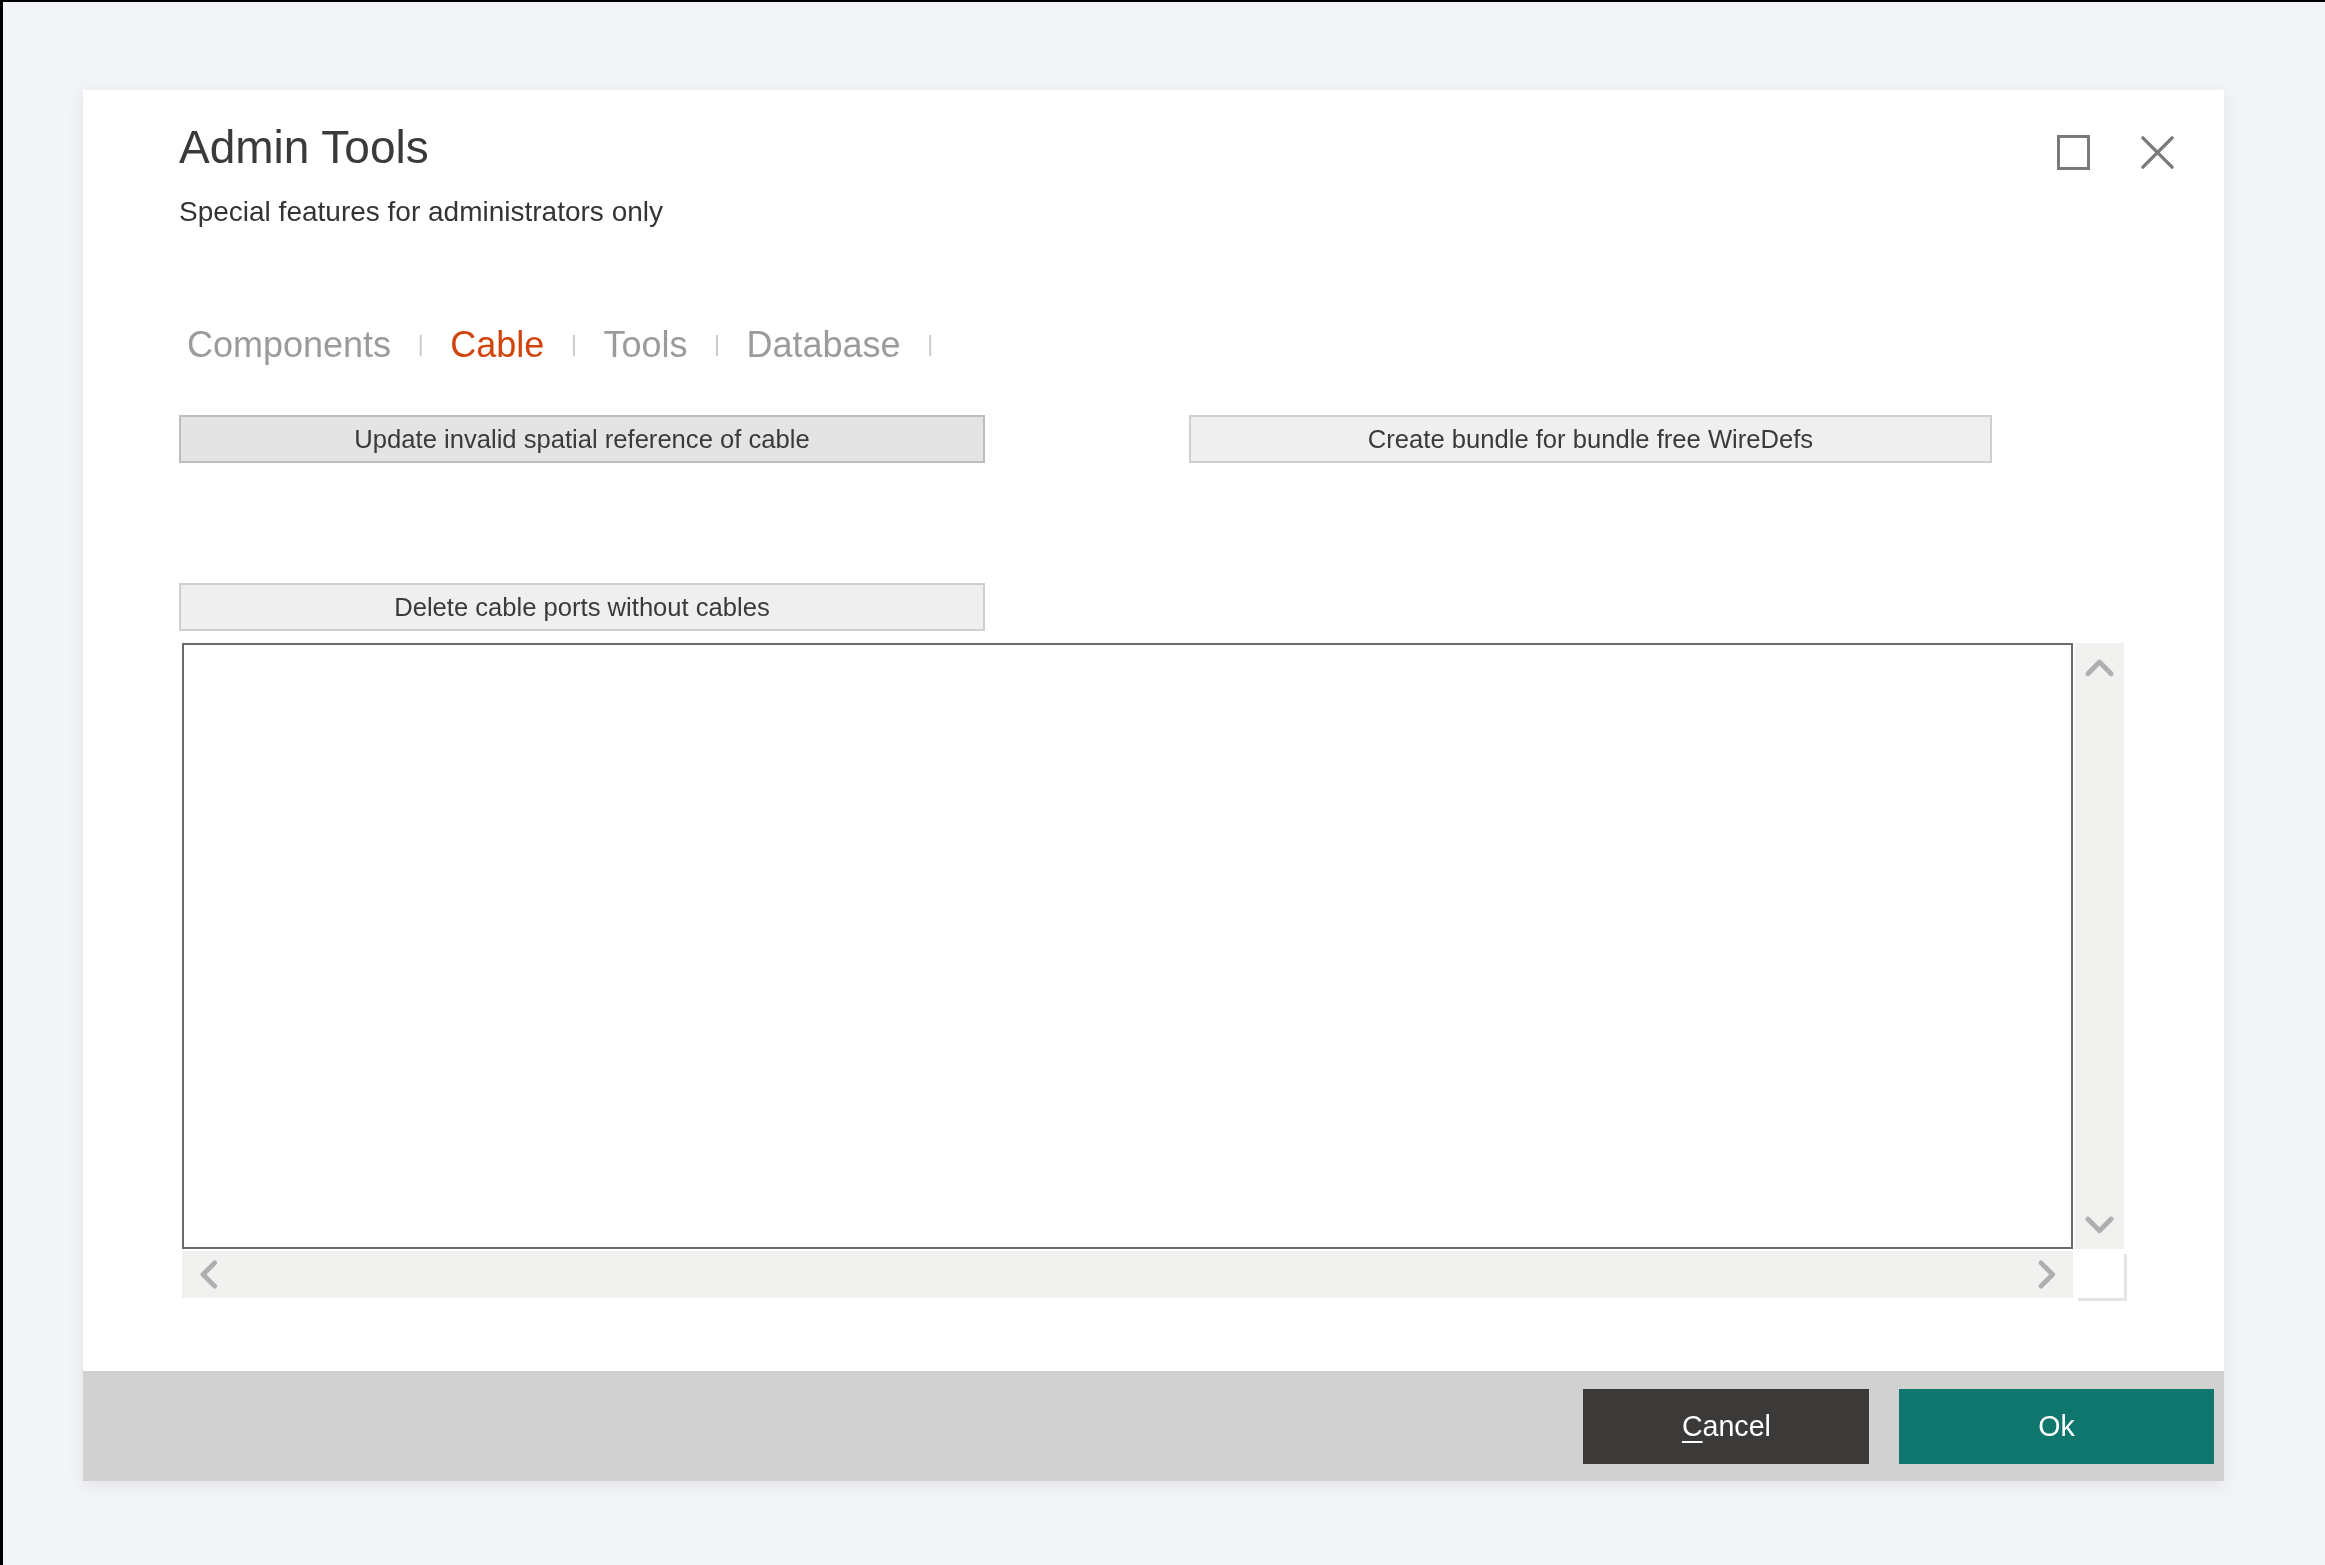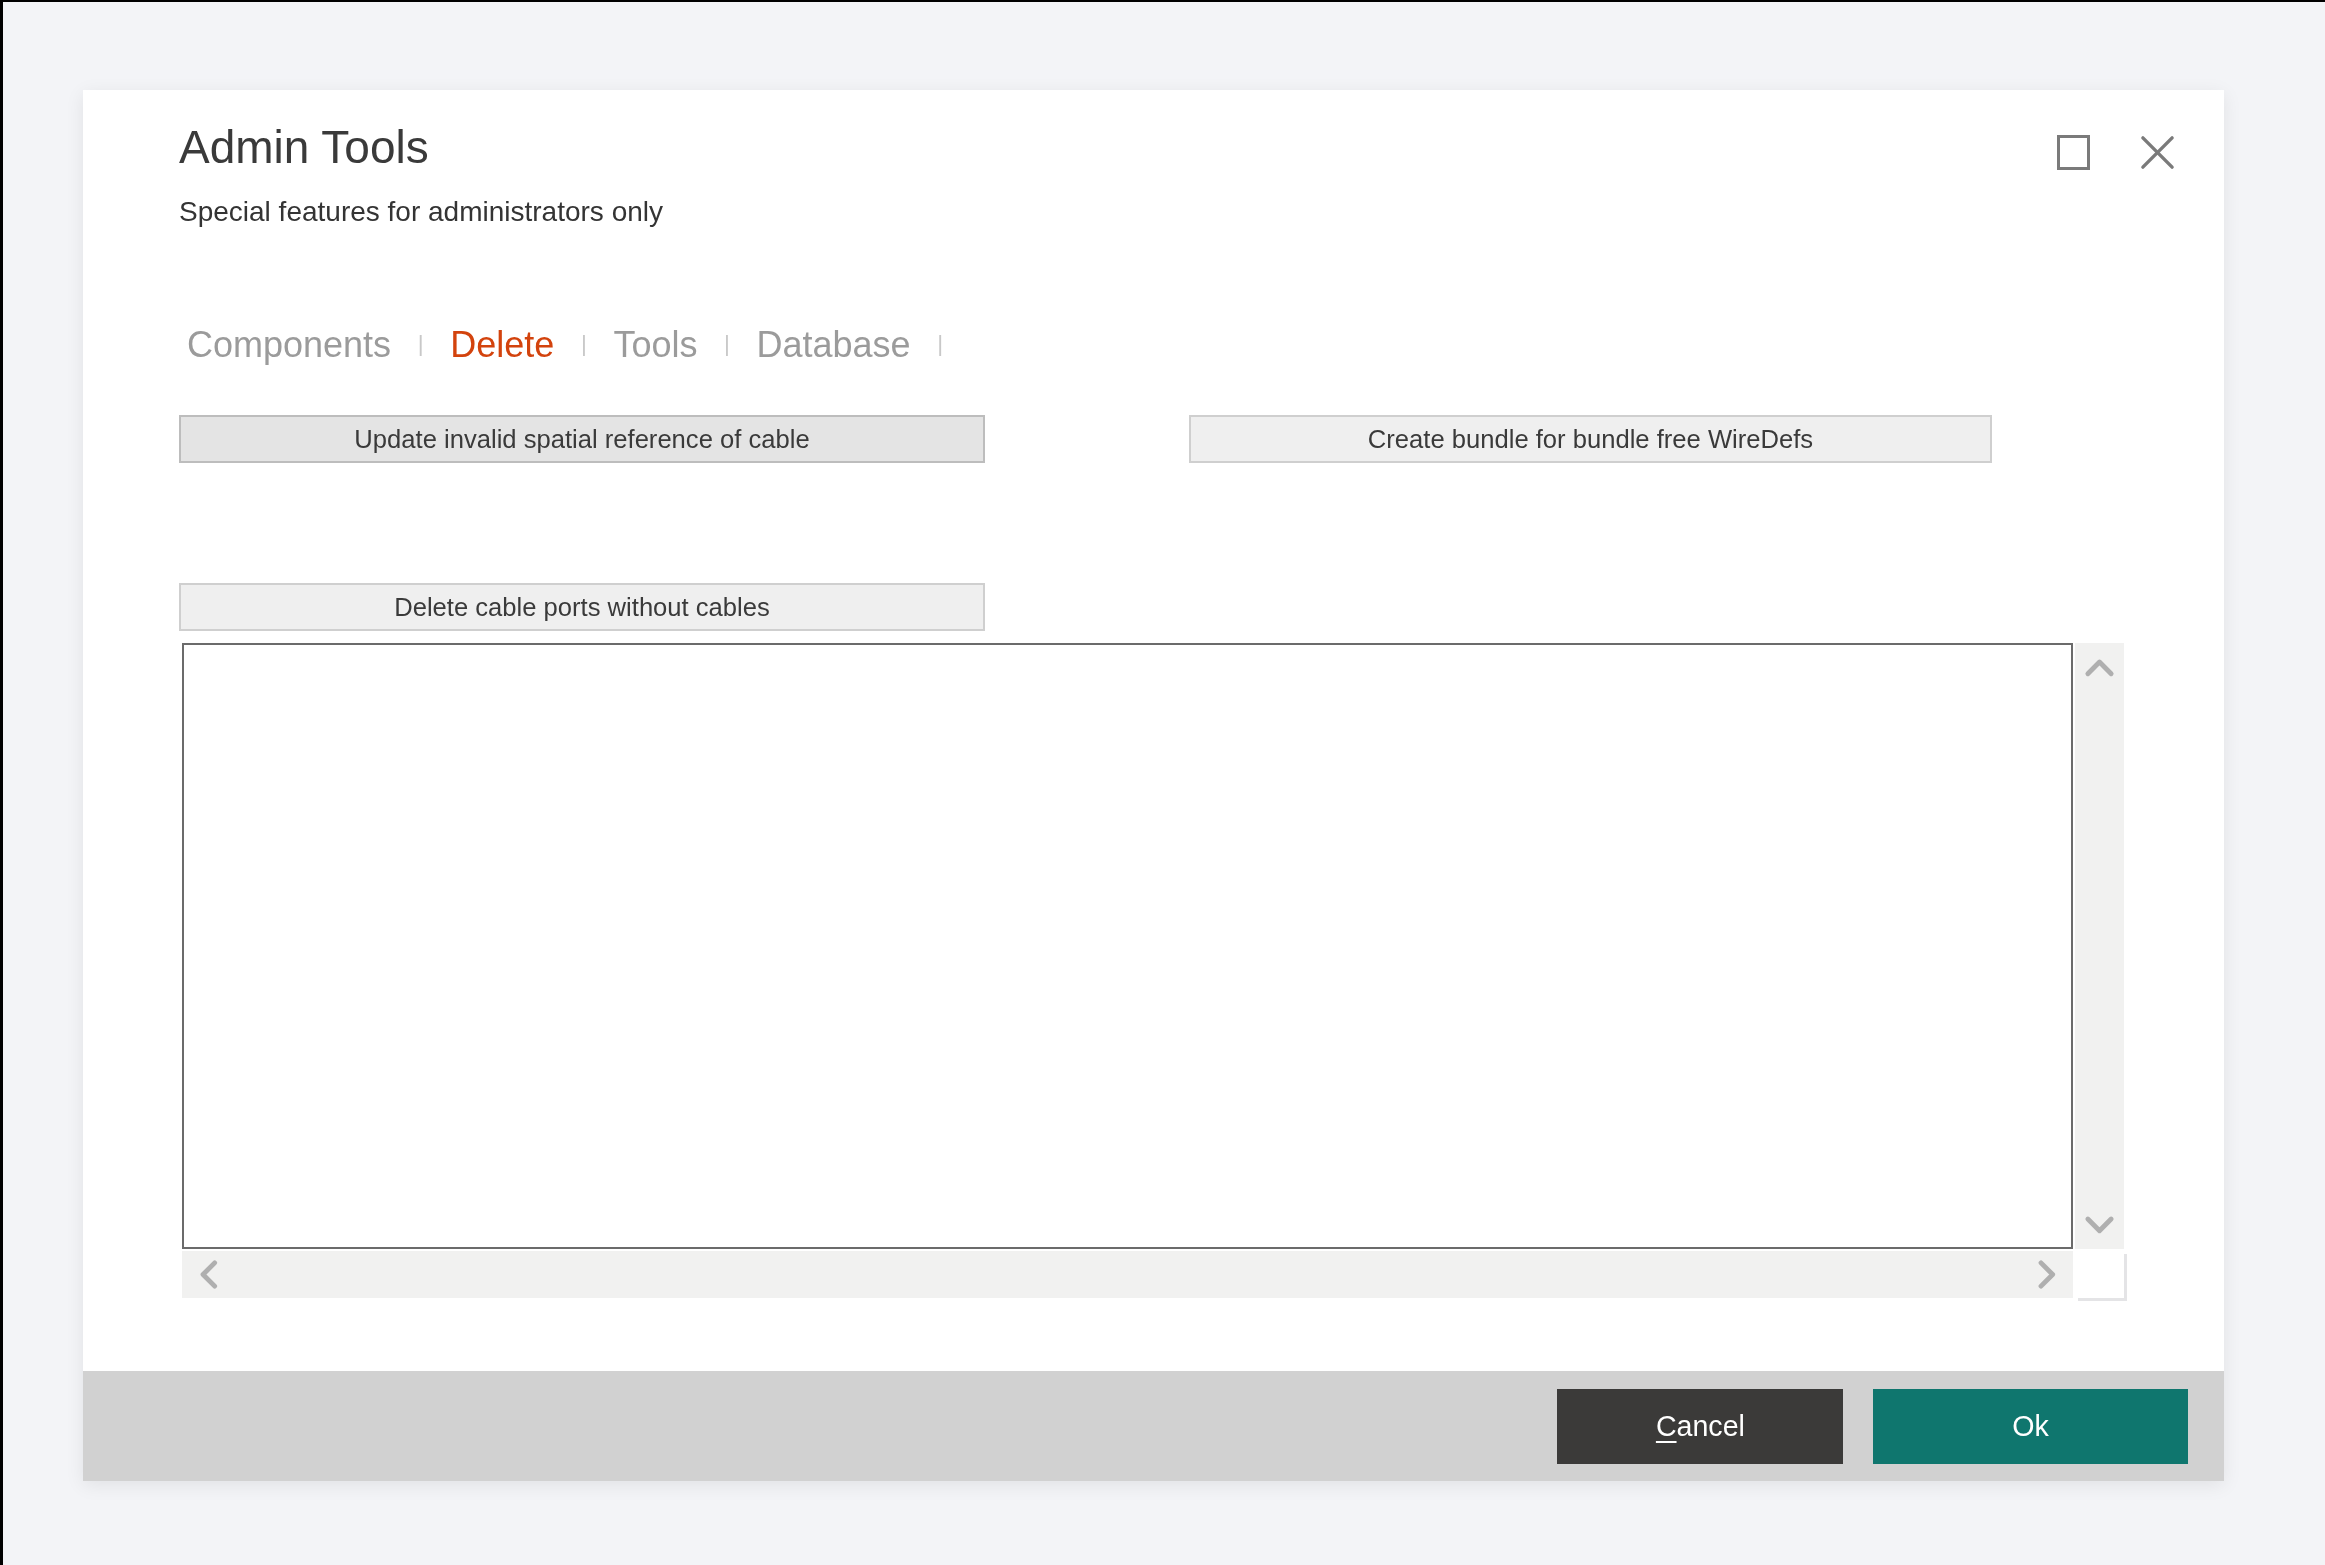--- a/index.html
+++ b/index.html
@@ -113,21 +113,21 @@
     box-shadow: 3px 3px 0 #E4E4E6;
   }
   .scroll-btn { background: none; border: none; cursor: pointer; display: flex; align-items: center; justify-content: center; padding: 0; }
   .chev { stroke: #AFAFAF; stroke-width: 5; fill: none; stroke-linecap: round; stroke-linejoin: round; }
 
   .footer {
     position: absolute; left: 0; bottom: 0;
     width: 100%; height: 110px;
     background: #D1D1D1;
     display: flex; align-items: center; justify-content: flex-end;
-    gap: 29.6px; padding-right: 36px;
+    gap: 29.6px; padding-right: 10px;
   }
   .footer-btn {
     height: 75px;
     border: none; cursor: pointer;
     font-size: 28.6px; color: #FFFFFF;
     font-family: inherit;
   }
   .cancel-btn { width: 286px; background: #3B3A39; }
   .ok-btn { width: 315px; background: #0f766e; }
   .mnemonic { text-decoration: underline; text-underline-offset: 4.9px; }
@@ -150,21 +150,21 @@
       <svg class="close-glyph" width="37" height="37" viewBox="0 0 38 38">
         <line x1="4" y1="4" x2="34" y2="34"></line>
         <line x1="34" y1="4" x2="4" y2="34"></line>
       </svg>
     </button>
   </div>
 
   <div class="tabs">
     <button class="tab">Components</button>
     <span class="tab-sep">|</span>
-    <button class="tab active">Delete</button>
+    <button class="tab active">Cable</button>
     <span class="tab-sep">|</span>
     <button class="tab">Tools</button>
     <span class="tab-sep">|</span>
     <button class="tab">Database</button>
     <span class="tab-sep">|</span>
   </div>
 
   <div class="button-grid">
     <button class="tool-btn focused">Update invalid spatial reference of cable</button>
     <button class="tool-btn col2">Create bundle for bundle free WireDefs</button>

